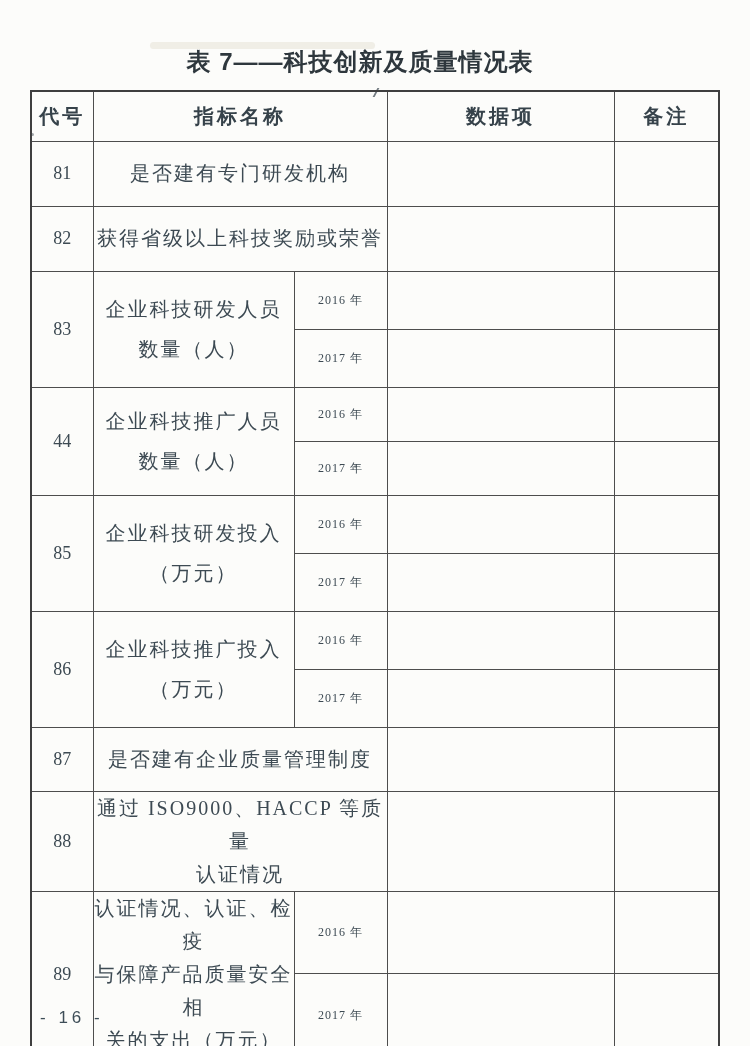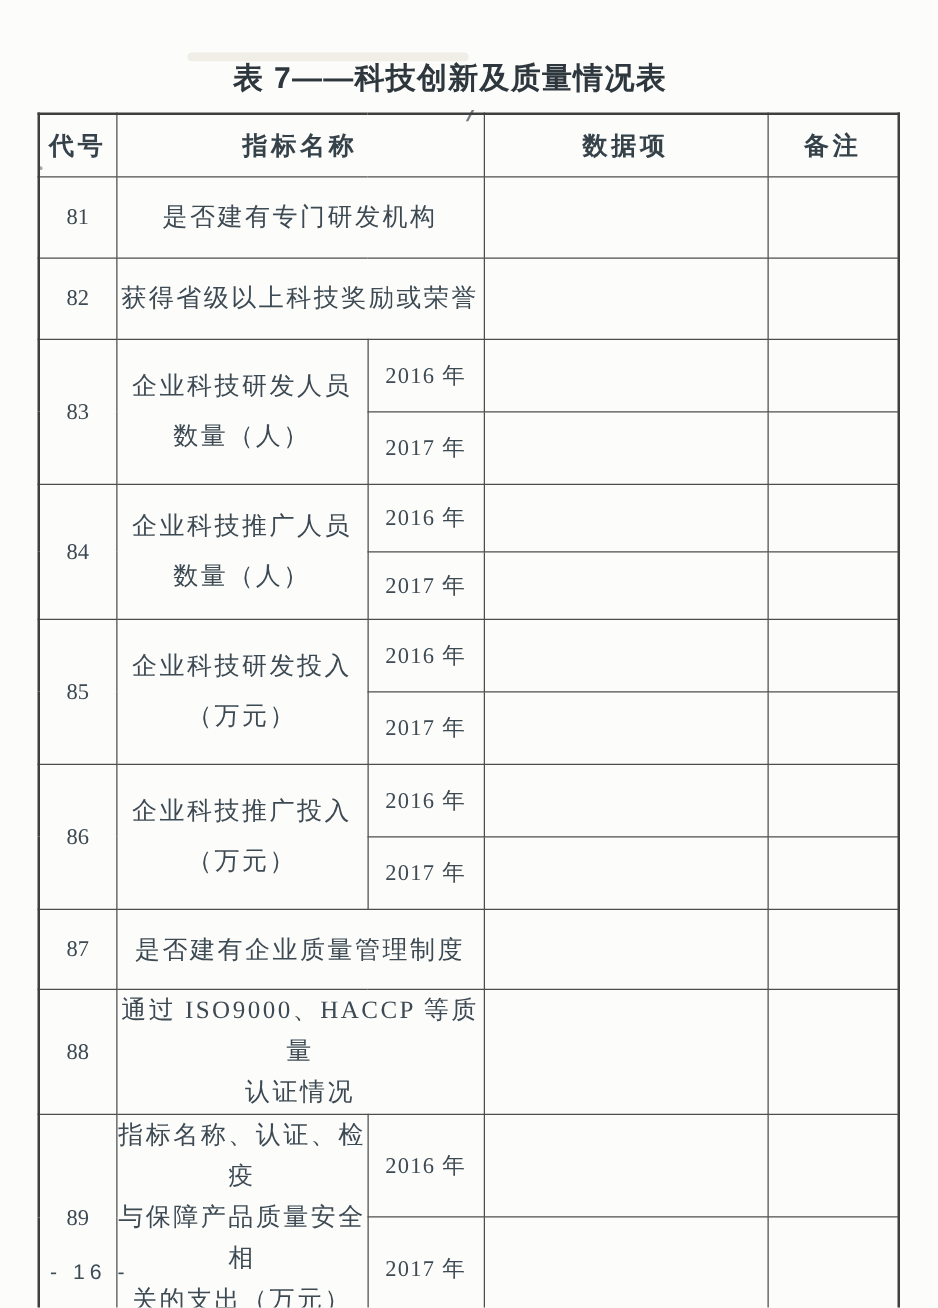--- a/index.html
+++ b/index.html
@@ -45,21 +45,21 @@
   }
   tr.hdr td {
     font-weight: bold;
     font-size: 20px;
     letter-spacing: 3px;
     color: #36424a;
   }
   .ind-line { line-height: 40px; }
   .ind-line-sm { line-height: 33px; }
   .code-cell { letter-spacing: 0; font-size: 18px; }
-  .year-cell { letter-spacing: 1px; font-size: 18px; }
+  .year-cell { letter-spacing: 1px; font-size: 12px; }
 
   
   .smudge {
     position: absolute;
     top: 42px; left: 150px; width: 225px; height: 7px;
     background: rgba(205,195,170,0.25);
     border-radius: 4px;
   }
   .speck-1 {
     position: absolute; top: 88px; left: 370px;
@@ -138,21 +138,21 @@
       <td></td>
       <td></td>
     </tr>
     <tr style="height:58px">
       <td class="year-cell">2017 年</td>
       <td></td>
       <td></td>
     </tr>
 
     <tr style="height:54px">
-      <td class="code-cell" rowspan="2">84</td>
+      <td class="code-cell" rowspan="2">44</td>
       <td rowspan="2">
         <div class="ind-line">企业科技推广人员</div>
         <div class="ind-line">数量（人）</div>
       </td>
       <td class="year-cell">2016 年</td>
       <td></td>
       <td></td>
     </tr>
     <tr style="height:54px">
       <td class="year-cell">2017 年</td>
@@ -205,21 +205,21 @@
         <div class="ind-line-sm">通过 ISO9000、HACCP 等质量</div>
         <div class="ind-line-sm">认证情况</div>
       </td>
       <td></td>
       <td></td>
     </tr>
 
     <tr style="height:58px">
       <td class="code-cell" rowspan="2">89</td>
       <td rowspan="2">
-        <div class="ind-line-sm">指标名称、认证、检疫</div>
+        <div class="ind-line-sm">认证情况、认证、检疫</div>
         <div class="ind-line-sm">与保障产品质量安全相</div>
         <div class="ind-line-sm">关的支出（万元）</div>
       </td>
       <td class="year-cell">2016 年</td>
       <td></td>
       <td></td>
     </tr>
     <tr style="height:59px">
       <td class="year-cell">2017 年</td>
       <td></td>

